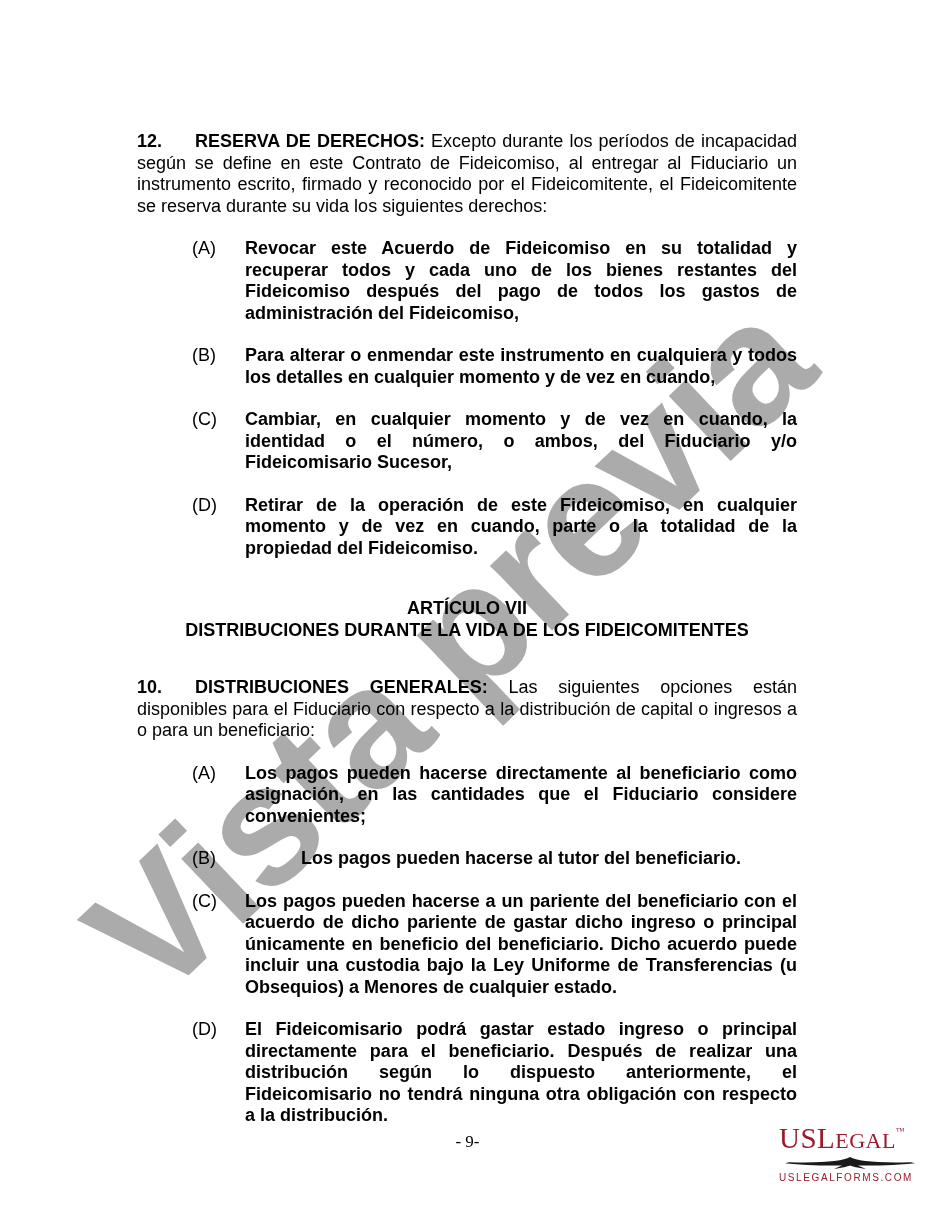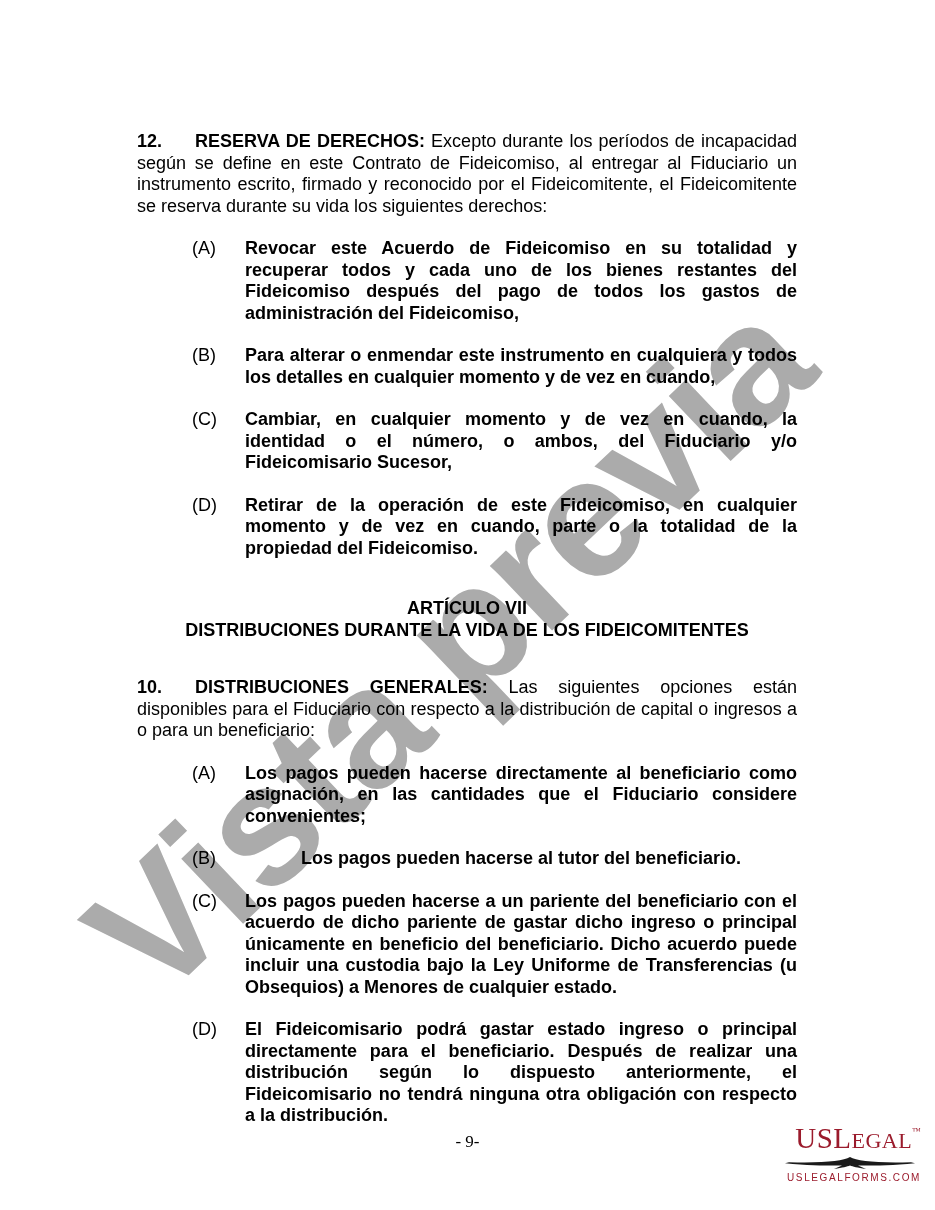--- a/index.html
+++ b/index.html
@@ -61,21 +61,21 @@
     font-family:"Liberation Serif","DejaVu Serif",serif;
     font-size:17px;
     color:#000;
     z-index:2;
   }
 
   .logo {
     position:absolute;
     right:14px; top:1116px;
     width:142px;
-    text-align:right;
+    text-align:left;
     z-index:2;
   }
   .brand-line {
     font-family:"Liberation Serif","DejaVu Serif",serif;
     color:#9b1b2c;
     line-height:30px;
     white-space:nowrap;
   }
   .b-big   { font-size:29px; letter-spacing:0.5px; }
   .b-small { font-size:22px; letter-spacing:0.5px; }

